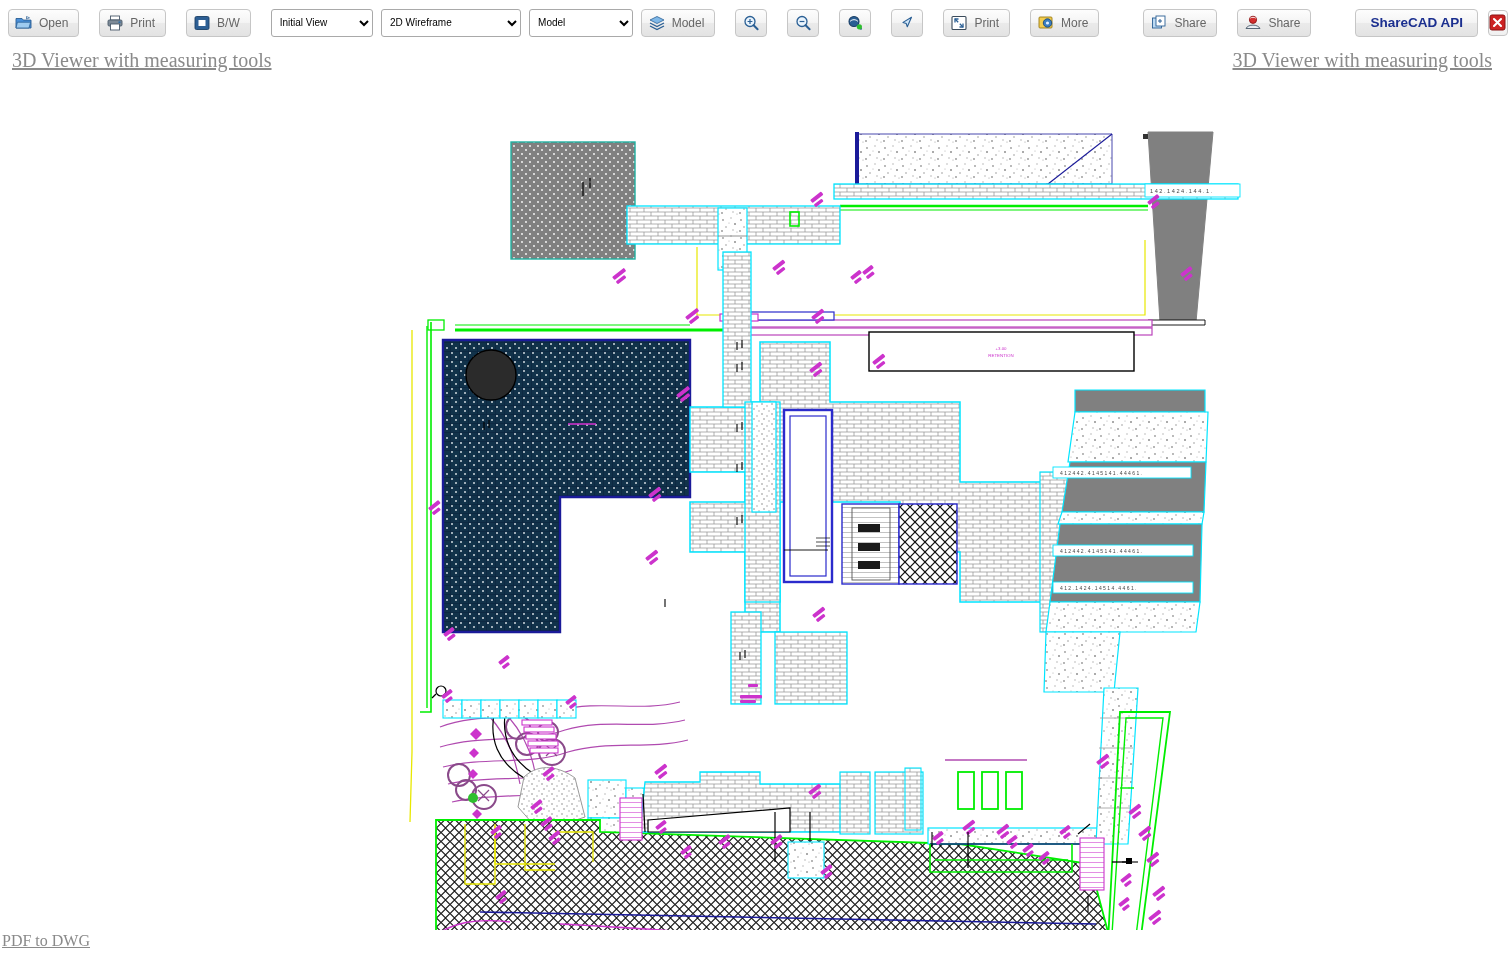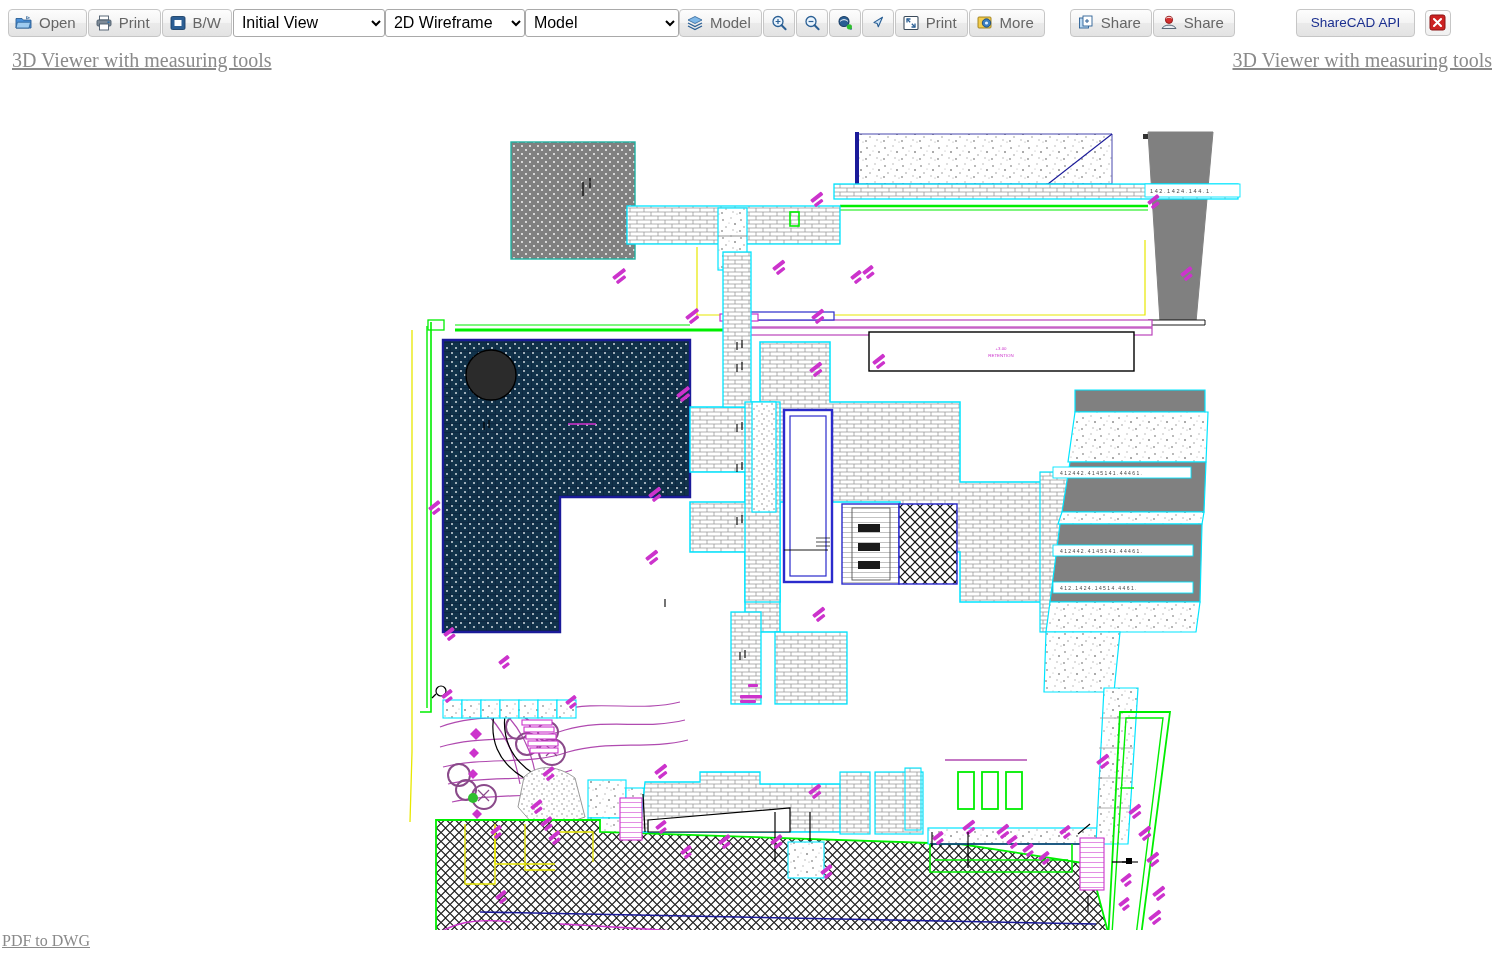--- a/index.html
+++ b/index.html
@@ -19,55 +19,56 @@
     background: #ffffff;
     display: flex; align-items: center;
     padding-left: 8px;
     white-space: nowrap;
   }
 
   .tb-btn {
     display: inline-flex; align-items: center;
     height: 28px;
     padding: 0 10px 0 6px;
-    margin-right: 1px;
+    margin-right: 20px;
     border: 1px solid #c6c6c6;
     border-radius: 4px;
     background: linear-gradient(to bottom, #fdfdfd 0%, #f4f4f4 48%, #eaeaea 52%, #e3e3e3 100%);
     color: #6a6a6a;
-    font-size: 15px;
+    font-size: 12px;
     cursor: pointer;
     user-select: none;
   }
   .tb-btn.icon-only { padding: 0 6px; }
   .tb-btn .lbl { margin-left: 6px; color:#666; }
 
   .tb-ico { width: 18px; height: 18px; display:inline-block; flex:0 0 18px; }
 
   select.tb-sel {
     height: 28px;
+    margin-right: 8px;
     border: 1px solid #a9a9a9;
     border-radius: 3px;
     background: #ffffff;
-    font-size: 16px;
+    font-size: 10px;
     font-family: "Liberation Sans", sans-serif;
     color: #000;
     padding: 0 4px;
   }
   select#view-select { width: 152px; }
   select#render-select { width: 140px; }
   select#space-select { width: 154px; }
   .tb-gap-lg { width: 24px; flex: 0 0 24px; }
 
   #api-btn {
     display:inline-flex; align-items:center; justify-content:center;
     height: 28px; padding: 0 14px; margin-right: 10px;
     border: 1px solid #c6c6c6; border-radius: 4px;
     background: linear-gradient(to bottom, #fdfdfd 0%, #f4f4f4 48%, #eaeaea 52%, #e3e3e3 100%);
-    color: #1b2f8f; font-weight: normal; font-size: 13.5px; cursor: pointer; margin-left: 36px;
+    color: #1b2f8f; font-weight: bold; font-size: 13.5px; cursor: pointer;
   }
   #close-btn {
     display:inline-flex; align-items:center; justify-content:center;
     width: 26px; height: 26px;
     border: 1px solid #c6c6c6; border-radius: 4px;
     background: linear-gradient(to bottom, #fdfdfd 0%, #f0f0f0 100%);
     cursor: pointer;
   }
 
   

